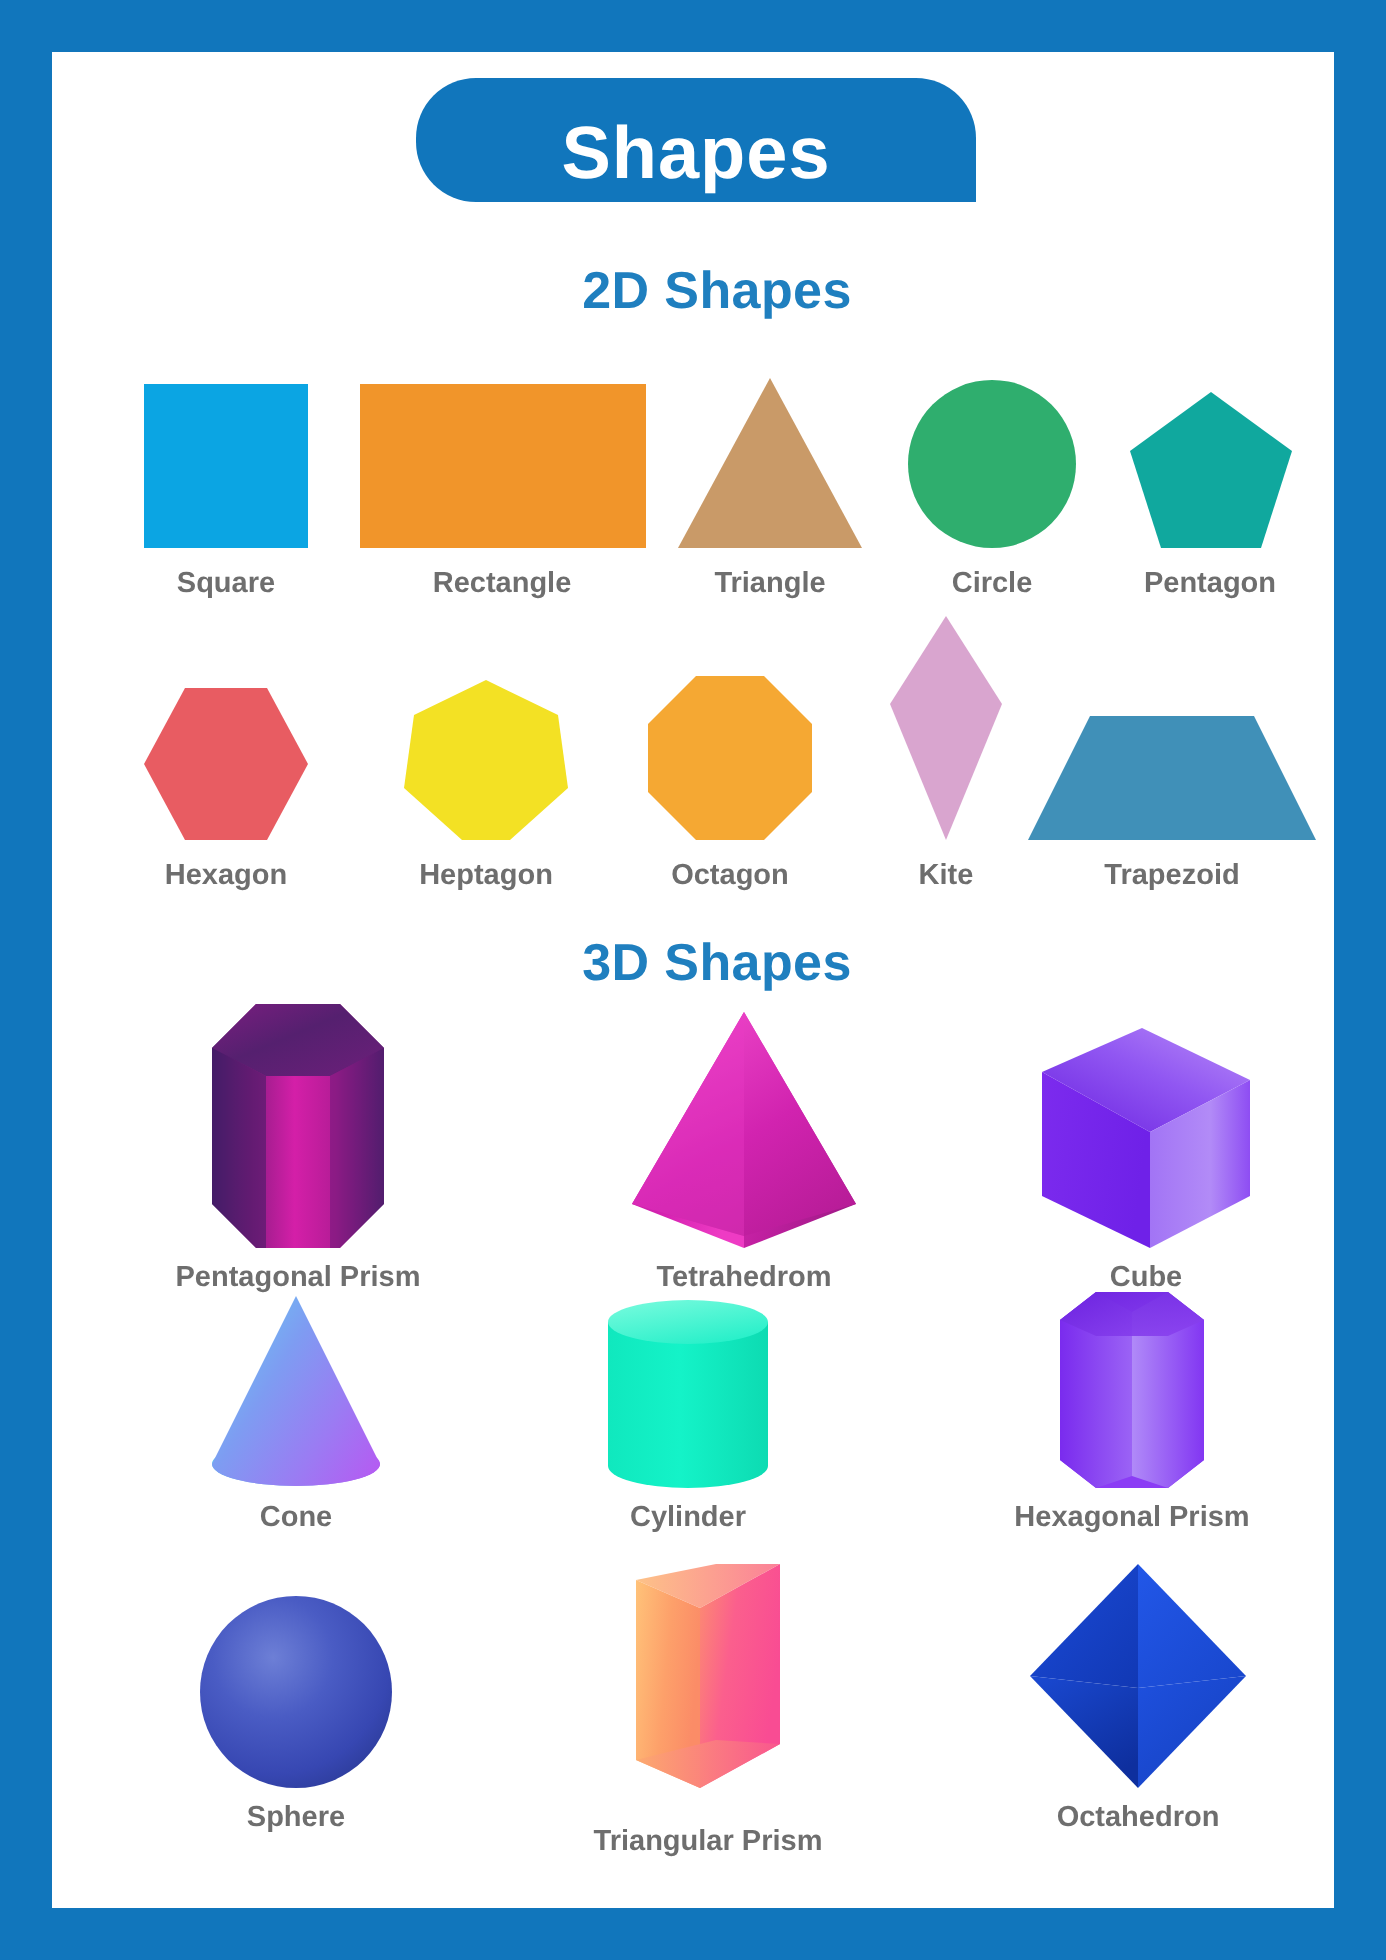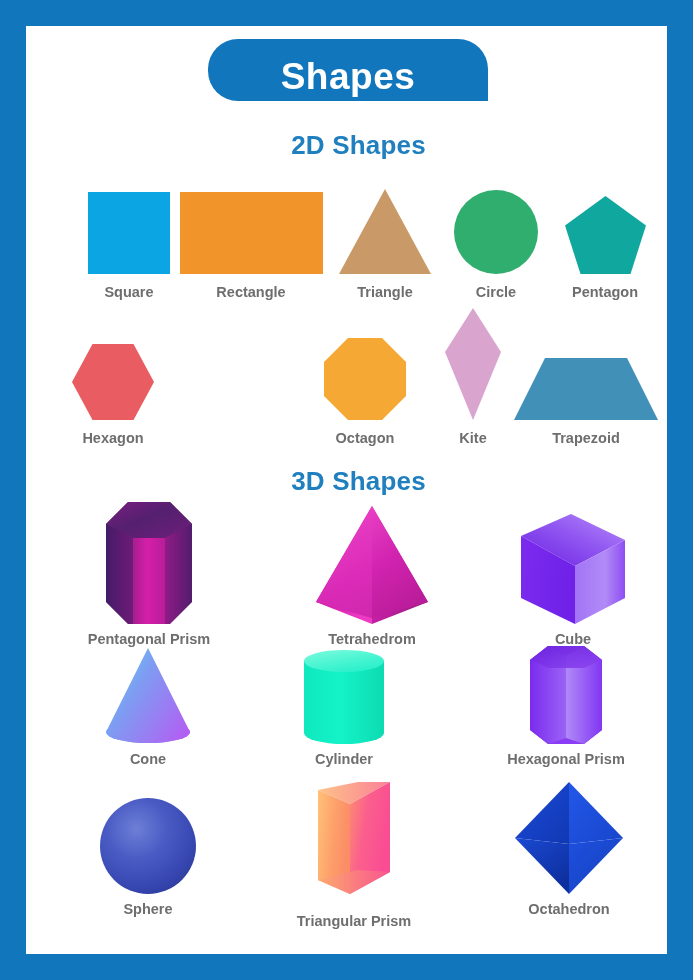--- a/index.html
+++ b/index.html
@@ -93,21 +93,21 @@
 
 <div id="poster">
   <div id="sheet">
 
     <div id="title-banner">
       <span class="title-text">Shapes</span>
     </div>
 
     <div id="heading-2d" class="section-heading">2D Shapes</div>
 
-    <div class="cell" style="left:38px; top:148px; width:130px;">
+    <div class="cell" style="left:22px; top:148px; width:130px;">
       <div class="figure" style="height:100px;">
         <svg width="82" height="82" viewBox="0 0 82 82" aria-hidden="true">
           <rect x="0" y="0" width="82" height="82" fill="#0BA5E3"></rect>
         </svg>
       </div>
       <div class="label label-2d">Square</div>
     </div>
 
     <div class="cell" style="left:146px; top:148px; width:158px;">
       <div class="figure" style="height:100px;">
@@ -147,20 +147,28 @@
 
     <div class="cell" style="left:22px; top:294px; width:130px;">
       <div class="figure" style="height:100px;">
         <svg width="82" height="76" viewBox="0 0 82 76" aria-hidden="true">
           <polygon points="20.5,0 61.5,0 82,38 61.5,76 20.5,76 0,38" fill="#E85C62"></polygon>
         </svg>
       </div>
       <div class="label label-2d">Hexagon</div>
     </div>
 
+    <div class="cell" style="left:152px; top:294px; width:130px;">
+      <div class="figure" style="height:100px;">
+        <svg width="82" height="80" viewBox="0 0 82 80" aria-hidden="true">
+          <polygon points="41,0 77,17.5 82,54 53,80 29,80 0,54 5,17.5" fill="#F3E124"></polygon>
+        </svg>
+      </div>
+      <div class="label label-2d">Heptagon</div>
+    </div>
 
     <div class="cell" style="left:275px; top:294px; width:128px;">
       <div class="figure" style="height:100px;">
         <svg width="82" height="82" viewBox="0 0 82 82" aria-hidden="true">
           <polygon points="24,0 58,0 82,24 82,58 58,82 24,82 0,58 0,24" fill="#F5A833"></polygon>
         </svg>
       </div>
       <div class="label label-2d">Octagon</div>
     </div>
 

